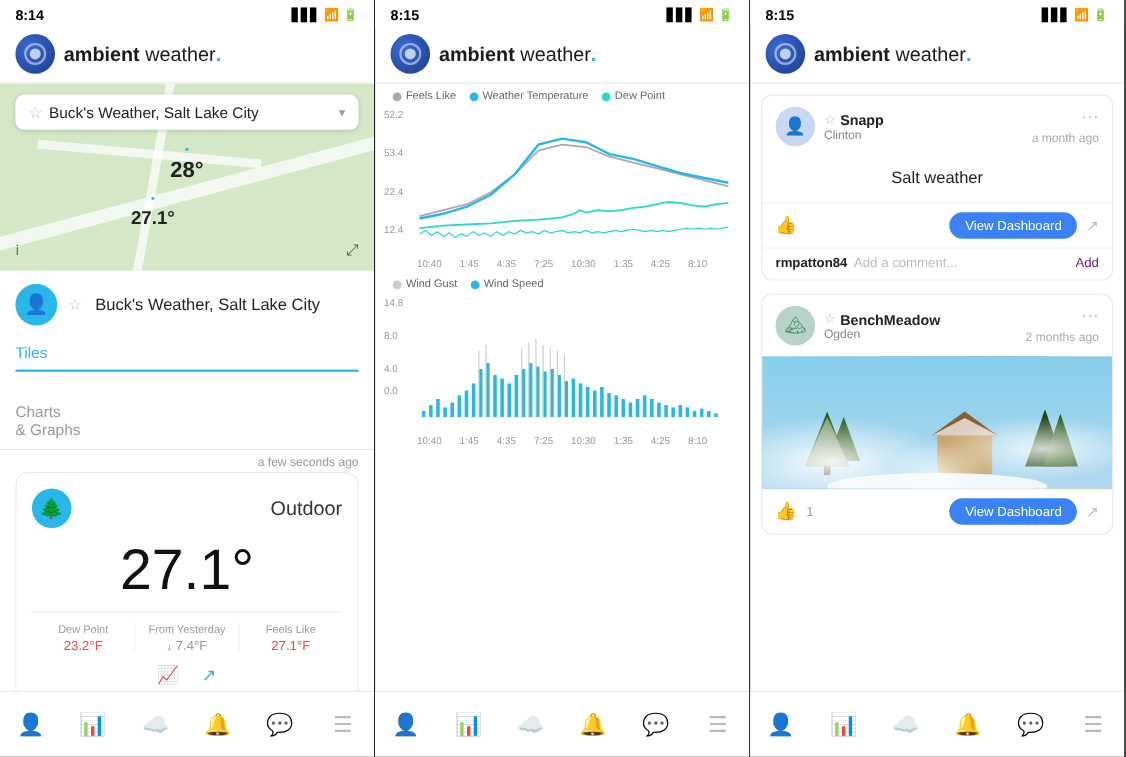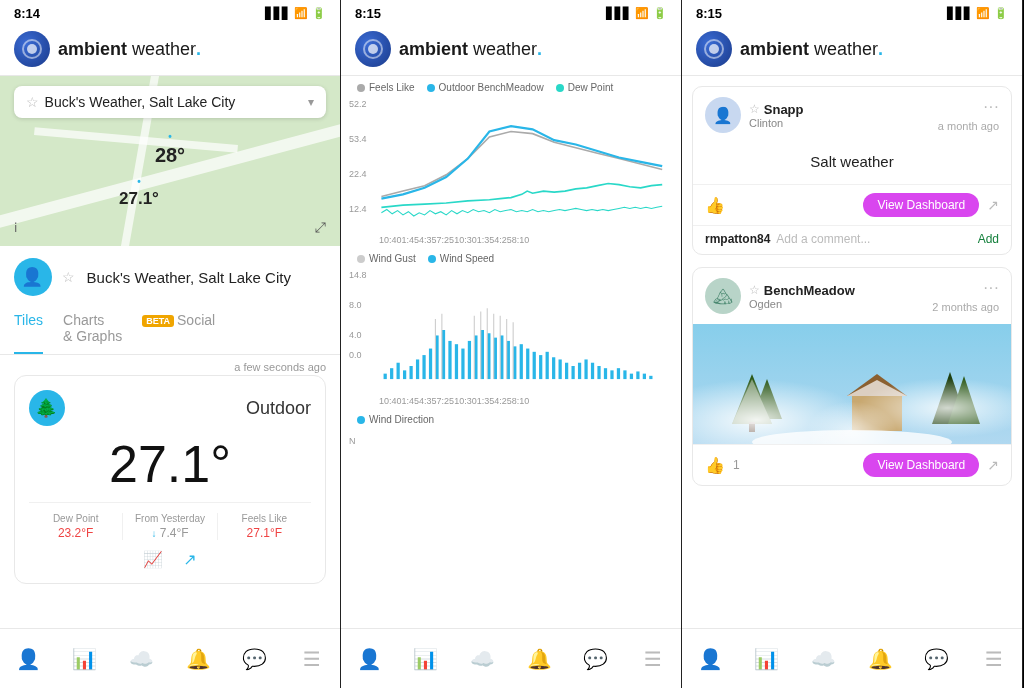--- a/index.html
+++ b/index.html
@@ -153,20 +153,21 @@
     }
     .station-star { color: #bbb; font-size: 14px; margin-right: 2px; }
     .station-name { font-size: 15px; font-weight: 500; color: #222; }
     
     .tabs {
       display: flex;
       padding: 0 14px;
       border-bottom: 1px solid #e8e8e8;
       margin-top: 8px;
       gap: 20px;
+      flex-direction: column;
     }
     .tab {
       padding: 8px 0;
       font-size: 14px;
       color: #999;
       cursor: pointer;
       border-bottom: 2px solid transparent;
     }
     .tab.active {
       color: #29b6e8;
@@ -295,20 +296,21 @@
       height: 80px;
     }
     .chart-y-label {
       position: absolute;
       left: 0;
       font-size: 9px;
       color: #999;
     }
     .chart-x-labels {
       display: flex;
+      justify-content: space-between;
       padding: 2px 30px 2px 30px;
       font-size: 9px;
       color: #999;
     }
     svg.chart { width: 100%; height: 100%; }
 
     
     .post-card {
       margin: 0 10px 12px;
       border: 1px solid #e8e8e8;
@@ -363,41 +365,41 @@
     .post-footer {
       display: flex;
       align-items: center;
       padding: 8px 12px;
       gap: 8px;
       border-top: 1px solid #f0f0f0;
     }
     .like-icon { color: #bbb; font-size: 16px; }
     .like-count { font-size: 12px; color: #999; }
     .view-dashboard-btn {
-      background: #d946ef;
+      background: #3b82f6;
       color: #fff;
       border: none;
       border-radius: 16px;
       padding: 5px 14px;
       font-size: 12px;
       font-weight: 500;
       cursor: pointer;
       margin-left: auto;
     }
     .share-icon { color: #bbb; font-size: 14px; }
     .comment-area {
       display: flex;
       align-items: center;
       padding: 6px 12px 8px;
       gap: 6px;
       border-top: 1px solid #f0f0f0;
     }
     .commenter-name { font-size: 12px; font-weight: 600; color: #222; }
     .comment-placeholder { font-size: 12px; color: #bbb; flex: 1; }
-    .add-btn { font-size: 12px; color: #15803d; font-weight: 500; }
+    .add-btn { font-size: 12px; color: #701a75; font-weight: 500; }
   </style>
 </head>
 <body>
 
 <div class="panel">
 
   <div class="status-bar">
     <span>8:14</span>
     <div class="status-icons">
       <span>▋▋▋</span>
@@ -437,21 +439,20 @@
 
   <div class="station-header">
     <div class="station-avatar">👤</div>
     <span class="station-star">☆</span>
     <span class="station-name">Buck's Weather, Salt Lake City</span>
   </div>
 
   <div class="tabs">
     <div class="tab active">Tiles</div>
     <div class="tab">Charts<br>&amp; Graphs</div>
-    <div class="tab"><span class="tab-badge">BETA</span>Social</div>
   </div>
 
   <div class="timestamp">a few seconds ago</div>
 
   <div class="outdoor-card">
     <div class="card-header">
       <div class="card-icon-circle">🌲</div>
       <span class="card-title">Outdoor</span>
     </div>
     <div class="big-temp">27.1°</div>
@@ -505,21 +506,21 @@
   </div>
 
   <div class="chart-area">
     <div class="chart-legend">
       <div class="legend-item">
         <div class="legend-dot" style="background:#aaa"></div>
         <span>Feels Like</span>
       </div>
       <div class="legend-item">
         <div class="legend-dot" style="background:#29b6e8"></div>
-        <span>Outdoor BenchMeadow</span>
+        <span>Weather Temperature</span>
       </div>
       <div class="legend-item">
         <div class="legend-dot" style="background:#29d8c8"></div>
         <span>Dew Point</span>
       </div>
     </div>
     <div class="chart-wrapper">
       <span class="chart-y-label" style="top:0px">52.2</span>
       <span class="chart-y-label" style="top:35px">53.4</span>
       <span class="chart-y-label" style="top:70px">22.4</span>
@@ -624,31 +625,20 @@
       <span>1:45</span>
       <span>4:35</span>
       <span>7:25</span>
       <span>10:30</span>
       <span>1:35</span>
       <span>4:25</span>
       <span>8:10</span>
     </div>
   </div>
 
-  <div class="chart-area">
-    <div class="chart-legend">
-      <div class="legend-item">
-        <div class="legend-dot" style="background:#29b6e8"></div>
-        <span>Wind Direction</span>
-      </div>
-    </div>
-    <div class="chart-wrapper3">
-      <span class="chart-y-label" style="top:5px">N</span>
-    </div>
-  </div>
 
   <div class="bottom-nav">
     <div class="nav-item">👤</div>
     <div class="nav-item">📊</div>
     <div class="nav-item active">☁️</div>
     <div class="nav-item">🔔</div>
     <div class="nav-item">💬</div>
     <div class="nav-item">☰</div>
   </div>
 </div>

